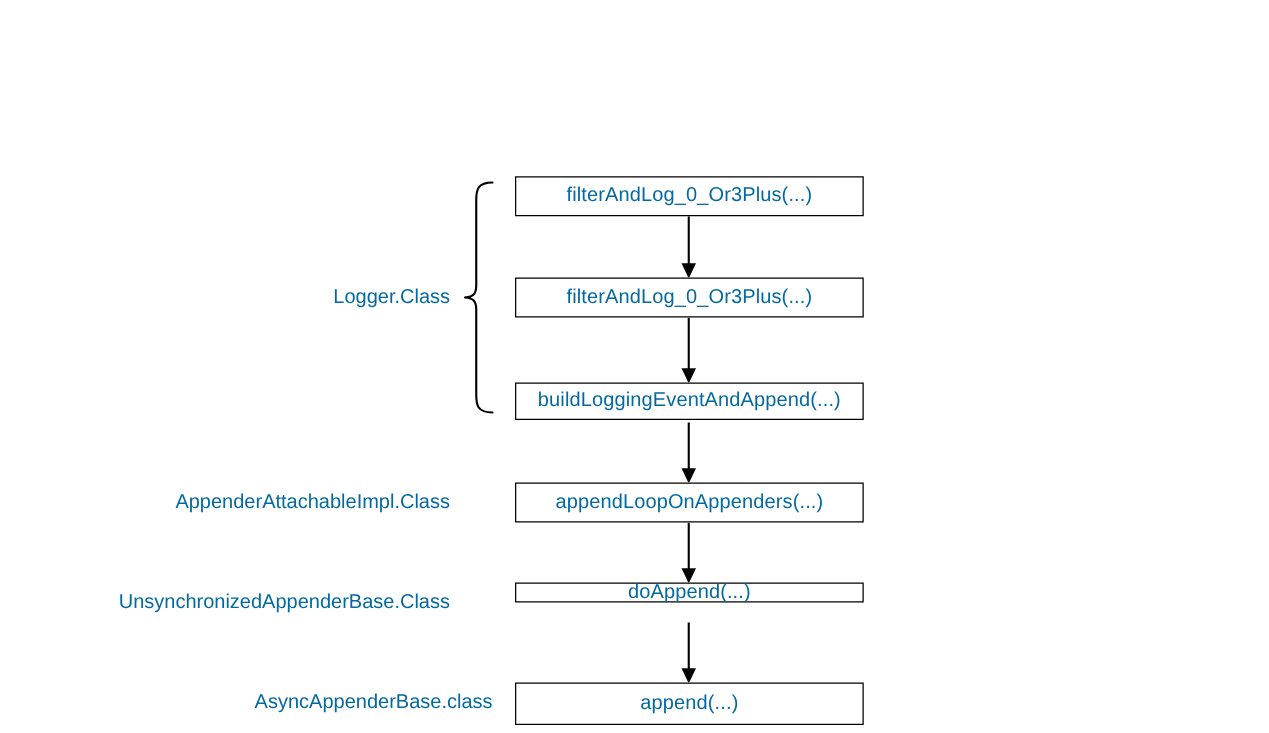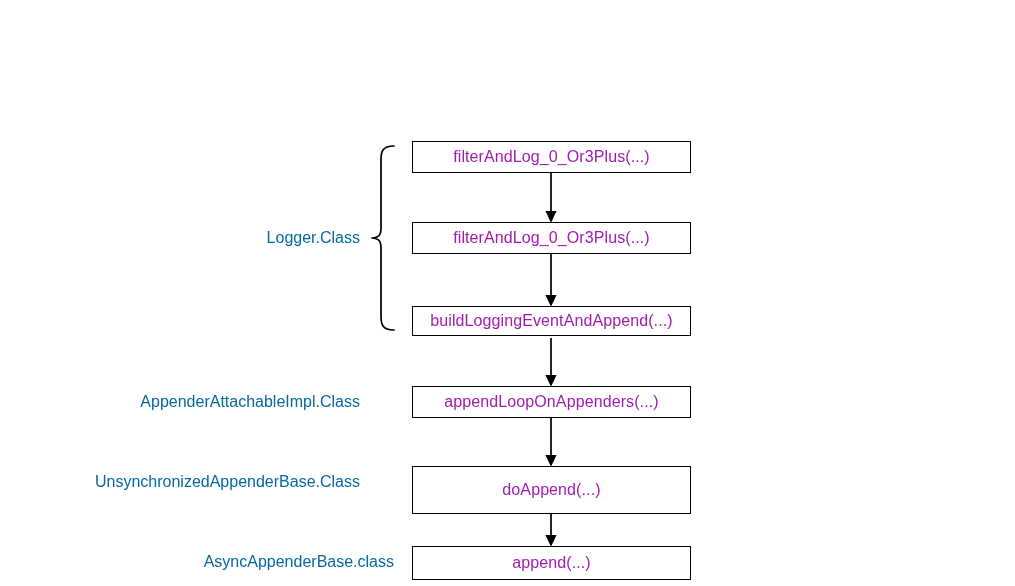--- a/index.html
+++ b/index.html
@@ -19,21 +19,21 @@
     overflow: hidden;
   }
   .node-box {
     position: absolute;
     box-sizing: border-box;
     border: 1.6px solid #000000;
     background: #ffffff;
     display: flex;
     align-items: center;
     justify-content: center;
-    color: #a21caf;
+    color: #0369a1;
     font-size: 16px;
     line-height: 1;
     letter-spacing: 0.1px;
     white-space: nowrap;
   }
   .node-label {
     pointer-events: none;
   }
   .class-label {
     position: absolute;
@@ -107,21 +107,21 @@
   </div>
 
   <div class="node-box" style="left:412px; top:306px; width:279px; height:30px;">
     <span class="node-label">buildLoggingEventAndAppend(...)</span>
   </div>
 
   <div class="node-box" style="left:412px; top:386px; width:279px; height:32px;text-align:center;">
     <span class="node-label">appendLoopOnAppenders(...)</span>
   </div>
 
-  <div class="node-box" style="left:412px; top:466px; width:279px; height:48px;">
+  <div class="node-box" style="left:412px; top:466px; width:279px; height:16px;">
     <span class="node-label">doAppend(...)</span>
   </div>
 
   <div class="node-box" style="left:412px; top:546px; width:279px; height:34px;">
     <span class="node-label">append(...)</span>
   </div>
 
   <div class="class-label" style="right:655px; top:230px;">Logger.Class</div>
 
   <div class="class-label" style="right:655px; top:474px;">UnsynchronizedAppenderBase.Class</div>

